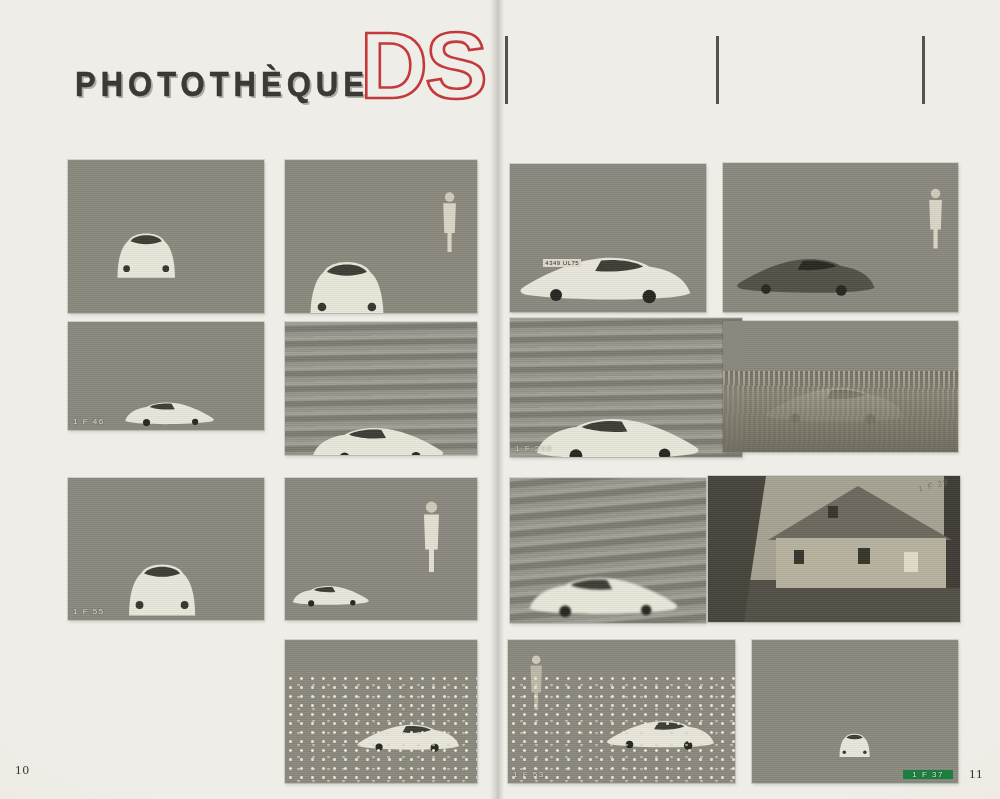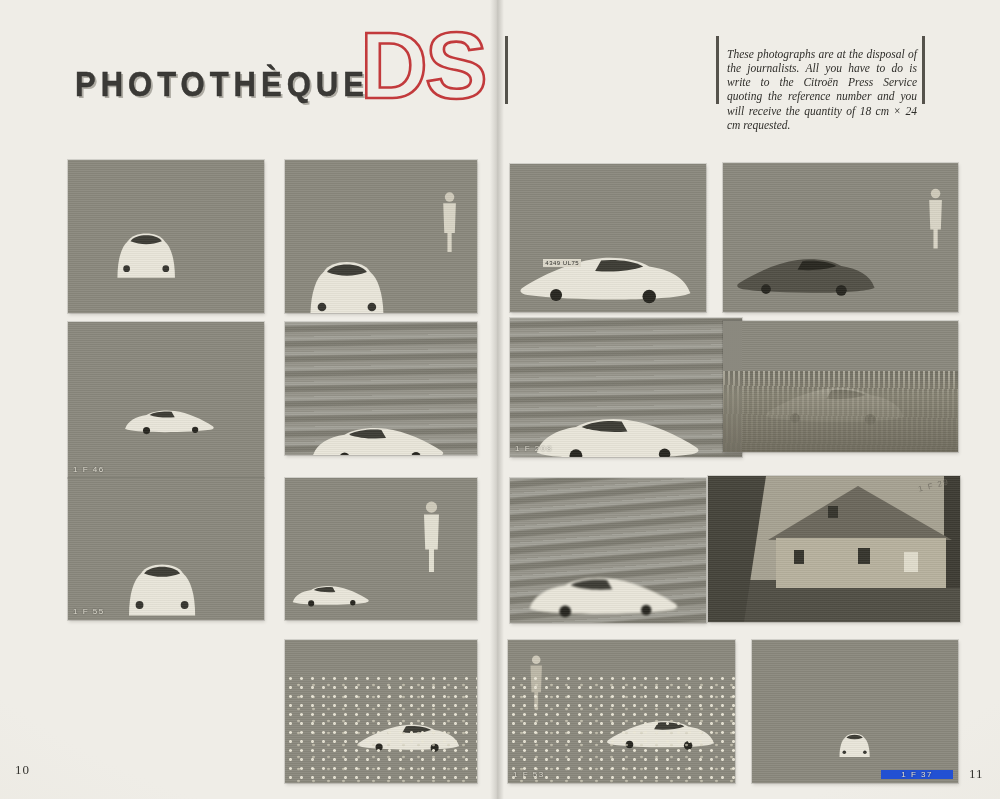--- a/index.html
+++ b/index.html
@@ -62,21 +62,21 @@
     font-family:"Liberation Sans", sans-serif;font-size:6px;letter-spacing:.5px;
     background:#ddd9cb;color:#2a2a26;padding:0 2px;line-height:8px;}
   
   .pL1{left:68px;top:160px;width:196px;height:153px;
     background:
       linear-gradient(112deg, #4c4b42 0%, #5a594e 14%, rgba(90,89,78,0) 32%),
       linear-gradient(248deg, #514f46 0%, rgba(81,79,70,0) 28%),
       linear-gradient(180deg, #6f6d61 0%, #8a8677 34%, #b5b09e 62%, #a09a87 100%);}
   .pL2{left:285px;top:160px;width:192px;height:153px;
     background:linear-gradient(180deg, #2f2e29 0%, #3a3932 38%, #5b594d 55%, #8a8676 76%, #767262 100%);}
-  .pL3{left:68px;top:322px;width:196px;height:156px;
+  .pL3{left:68px;top:322px;width:196px;height:108px;
     background:
       radial-gradient(ellipse at 6% 42%, #454339 0 14%, rgba(69,67,57,0) 38%),
       linear-gradient(180deg, #6c6a5c 0 10%, rgba(108,106,92,0) 24%),
       linear-gradient(180deg, #8e8b7c 0%, #98947f 34%, #8c8874 62%, #6e6a59 100%);}
   .pL4{left:285px;top:322px;width:192px;height:133px;
     background:linear-gradient(180deg, #7c796d 0%, #97927f 22%, #bab4a3 45%, #a39d8d 58%, #857f70 78%, #6d695e 100%);}
   .pL5{left:68px;top:478px;width:196px;height:142px;
     background:linear-gradient(180deg, #8e8b80 0%, #a49f92 30%, #b8b2a2 52%, #78746a 74%, #403e37 92%, #34332c 100%);text-align:right;}
   .pL6{left:285px;top:478px;width:192px;height:142px;
     background:
@@ -105,21 +105,21 @@
     background:linear-gradient(172deg, #8b8778 0%, #a7a190 22%, #c0baa8 40%, #9b9585 56%, #7e796b 76%, #5f5b50 100%);}
   .pR6{left:708px;top:476px;width:252px;height:146px;background:#a7a292;}
   .pR6 .ph-label{left:auto;right:10px;top:5px;bottom:auto;color:#6e6a60;opacity:.8;
     text-shadow:none;transform:rotate(-14deg);}
   .pR7{left:508px;top:640px;width:227px;height:143px;
     background:linear-gradient(180deg, #21201b 0 12%, #35342b 28%, #454438 55%, #4f4c40 100%);}
   .pR8{left:752px;top:640px;width:206px;height:143px;
     background:
       linear-gradient(95deg, rgba(0,0,0,0) 20%, rgba(180,174,153,.95) 38%, rgba(170,163,141,.95) 58%, rgba(0,0,0,0) 78%),
       linear-gradient(180deg, #3d3c33 0 12%, #5f5c4e 30%, #6f6b5c 60%, #56534a 100%);}
-  .pR8 .ph-label{left:auto;right:5px;background:#1d4ed8;padding:0 20px;opacity:.95;}
+  .pR8 .ph-label{left:auto;right:5px;background:#15803d;padding:0 9px;opacity:.95;}
   .scene{position:absolute;inset:0;width:100%;height:100%;z-index:0;}
 </style>
 </head>
 <body>
 
 <svg width="0" height="0" style="position:absolute" aria-hidden="true">
   <defs>
     <symbol id="ds-side" viewBox="0 0 120 36">
       <path d="M3 26 C6 17 16 11 30 9 C38 4 54 2 66 4 C82 6 102 15 114 23 C117 25 116 27 111 28 C82 32 22 32 6 28 C3 27 2 27 3 26 Z" style="fill:var(--body,#e9e6da)"></path>
       <path d="M34 9 C40 5 54 4 62 5 L66 12 C54 13 42 12 34 9 Z" style="fill:var(--win,#3c3b34)"></path>
@@ -142,21 +142,20 @@
 
 <div class="spread">
 
   <div class="title">PHOTOTHÈQUE</div>
   <svg class="ds-logo" width="140" height="86" viewBox="0 0 140 86">
     <text x="2" y="74">DS</text>
   </svg>
 
   <div class="vrule vr1"></div>
   <div class="vrule vr2"></div>
-  <p class="intro-en">These photographs are at the disposal of the journalists. All you have to do is write to the Citroën Press Service quoting the reference number and you will receive the quantity of 18 cm × 24 cm requested.</p>
   <div class="vrule vr3"></div>
 
   <div class="fold"></div>
 
   <figure class="ph pL1">
     <svg class="car" style="left:20%;top:12%;width:40%">
         <use href="#ds-front"></use>
       </svg>
     <figcaption class="ph-label"></figcaption>
   </figure>

